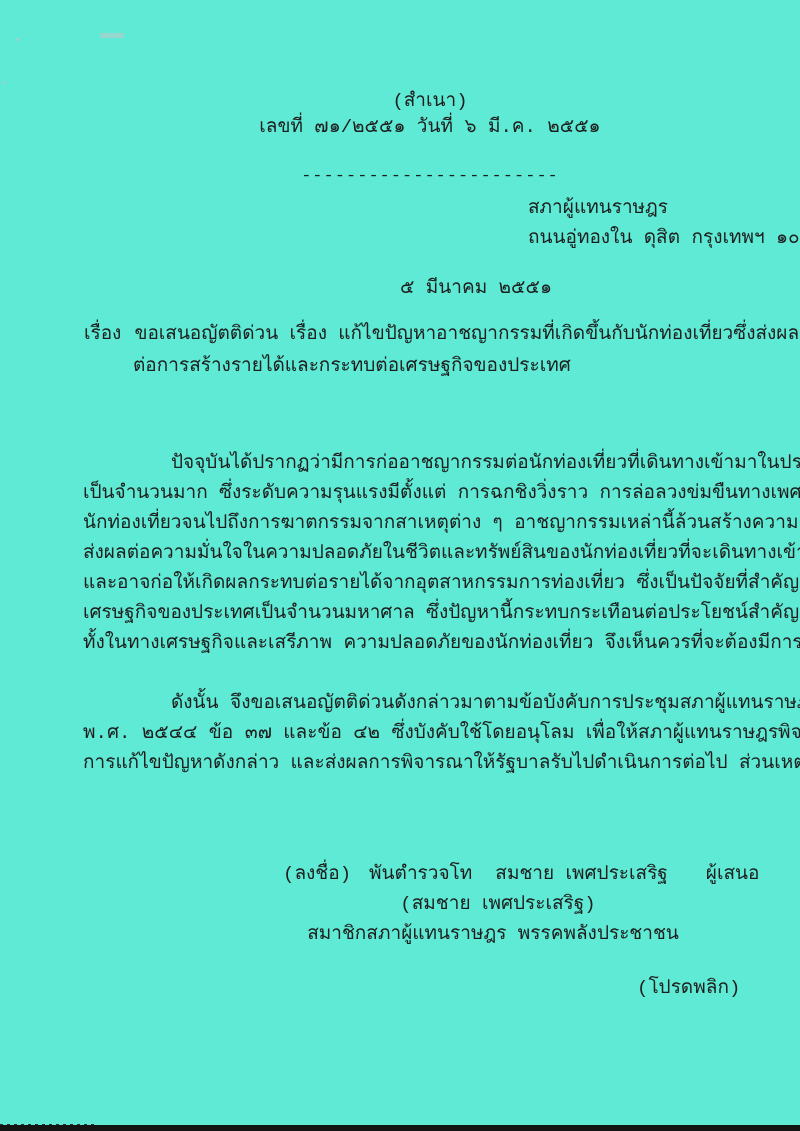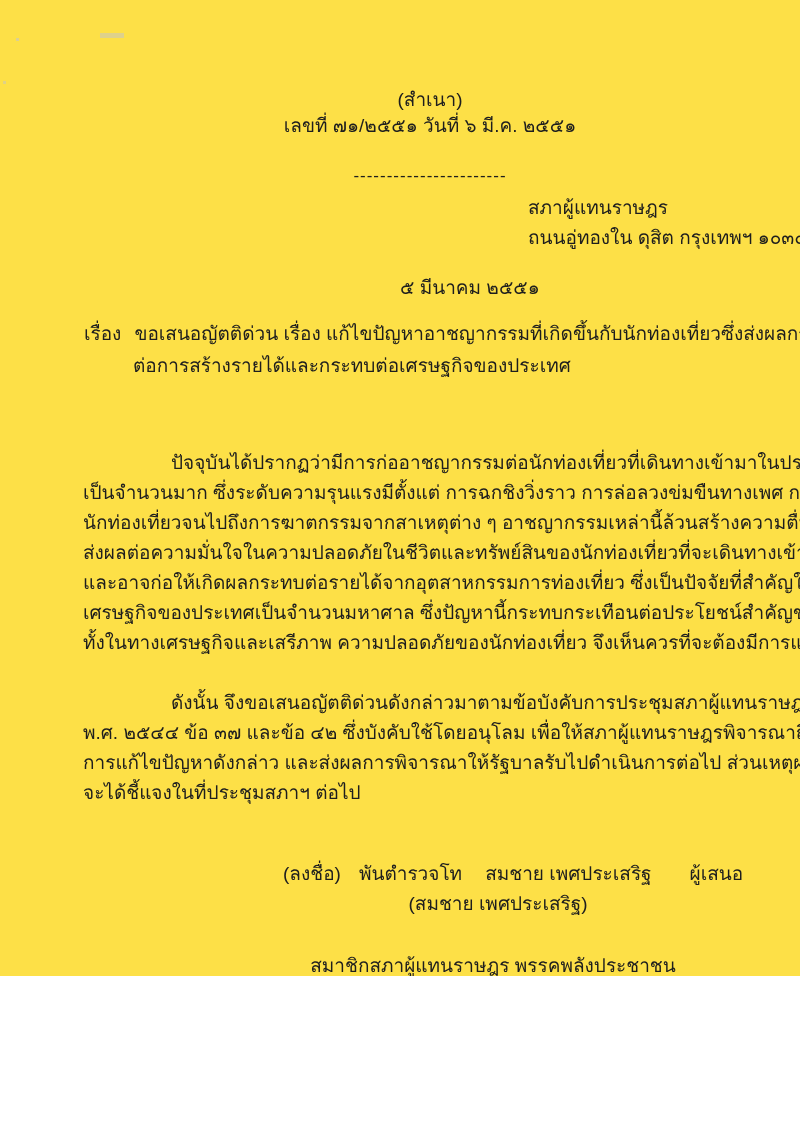--- a/index.html
+++ b/index.html
@@ -1,38 +1,38 @@
 <!DOCTYPE html>
 <html><head>
 <meta charset="utf-8">
 <style>
   html,body { margin:0; padding:0; background:#ffffff; }
   .page {
     position:relative;
-    width:800px; height:976px;
-    background:#fde047;
-    font-family:Liberation Sans, sans-serif;
+    width:800px; height:1131px;
+    background:#5eead4;
+    font-family:Liberation Mono, monospace;
     font-size:19px;
     color:#1e1e1e;
     overflow:hidden;
   }
   .line { position:absolute; white-space:nowrap; line-height:24px; }
   .center-col { position:absolute; left:60px; width:740px; text-align:center; white-space:nowrap; }
   .para { position:absolute; left:83px; width:660px; }
   .para .pline { height:30px; line-height:30px; white-space:nowrap; }
   .para .pline.indent { padding-left:88px; }
   .divider { letter-spacing:1px; font-size:17px; }
   .closing { position:absolute; left:283px; width:400px; text-align:center; }
   .closing .cline { position:absolute; left:0; width:100%; white-space:nowrap; line-height:24px; }
   .sign-row span { display:inline-block; }
   .sign-rank { margin-left:18px; }
   .sign-name { margin-left:23px; }
   .sign-role { margin-left:38px; }
   .shift-r15 { transform:translateX(15px); }
-  .shift-r10 { transform:translateX(10px);margin-top:32px; }
+  .shift-r10 { transform:translateX(10px); }
   
   .speck { position:absolute; background:#c4c4c4; }
   .speck-a { left:100px; top:33px; width:24px; height:5px; opacity:.55; }
   .speck-b { left:16px;  top:38px; width:3px;  height:3px; opacity:.6; }
   .speck-c { left:3px;   top:81px; width:3px;  height:3px; opacity:.5; }
   .scan-bar {
     position:absolute; left:0; top:1125px; width:800px; height:6px;
     background:#141414;
   }
   .scan-bar-dots {
@@ -71,21 +71,20 @@
     <div class="pline">ส่งผลต่อความมั่นใจในความปลอดภัยในชีวิตและทรัพย์สินของนักท่องเที่ยวที่จะเดินทางเข้ามาในประเทศไทย</div>
     <div class="pline">และอาจก่อให้เกิดผลกระทบต่อรายได้จากอุตสาหกรรมการท่องเที่ยว ซึ่งเป็นปัจจัยที่สำคัญในการพัฒนา</div>
     <div class="pline">เศรษฐกิจของประเทศเป็นจำนวนมหาศาล ซึ่งปัญหานี้กระทบกระเทือนต่อประโยชน์สำคัญของประเทศ</div>
     <div class="pline">ทั้งในทางเศรษฐกิจและเสรีภาพ ความปลอดภัยของนักท่องเที่ยว จึงเห็นควรที่จะต้องมีการแก้ไขปัญหา</div>
   </div>
 
   <div class="para" style="top:688px;">
     <div class="pline indent">ดังนั้น จึงขอเสนอญัตติด่วนดังกล่าวมาตามข้อบังคับการประชุมสภาผู้แทนราษฎร</div>
     <div class="pline">พ.ศ. ๒๕๔๔ ข้อ ๓๗ และข้อ ๔๒ ซึ่งบังคับใช้โดยอนุโลม เพื่อให้สภาผู้แทนราษฎรพิจารณาถึงแนวทาง</div>
     <div class="pline">การแก้ไขปัญหาดังกล่าว และส่งผลการพิจารณาให้รัฐบาลรับไปดำเนินการต่อไป ส่วนเหตุผลและรายละเอียด</div>
-    <div class="pline">จะได้ชี้แจงในที่ประชุมสภาฯ ต่อไป</div>
   </div>
 
   <div class="closing" style="top:832px; height:130px;">
     <div class="cline sign-row" style="top:30px;">
       <span>(ลงชื่อ)</span><span class="sign-rank">พันตำรวจโท</span><span class="sign-name">สมชาย เพศประเสริฐ</span><span class="sign-role">ผู้เสนอ</span>
     </div>
     <div class="cline shift-r15" style="top:60px;">(สมชาย เพศประเสริฐ)</div>
     <div class="cline shift-r10" style="top:90px;">สมาชิกสภาผู้แทนราษฎร พรรคพลังประชาชน</div>
   </div>
 

